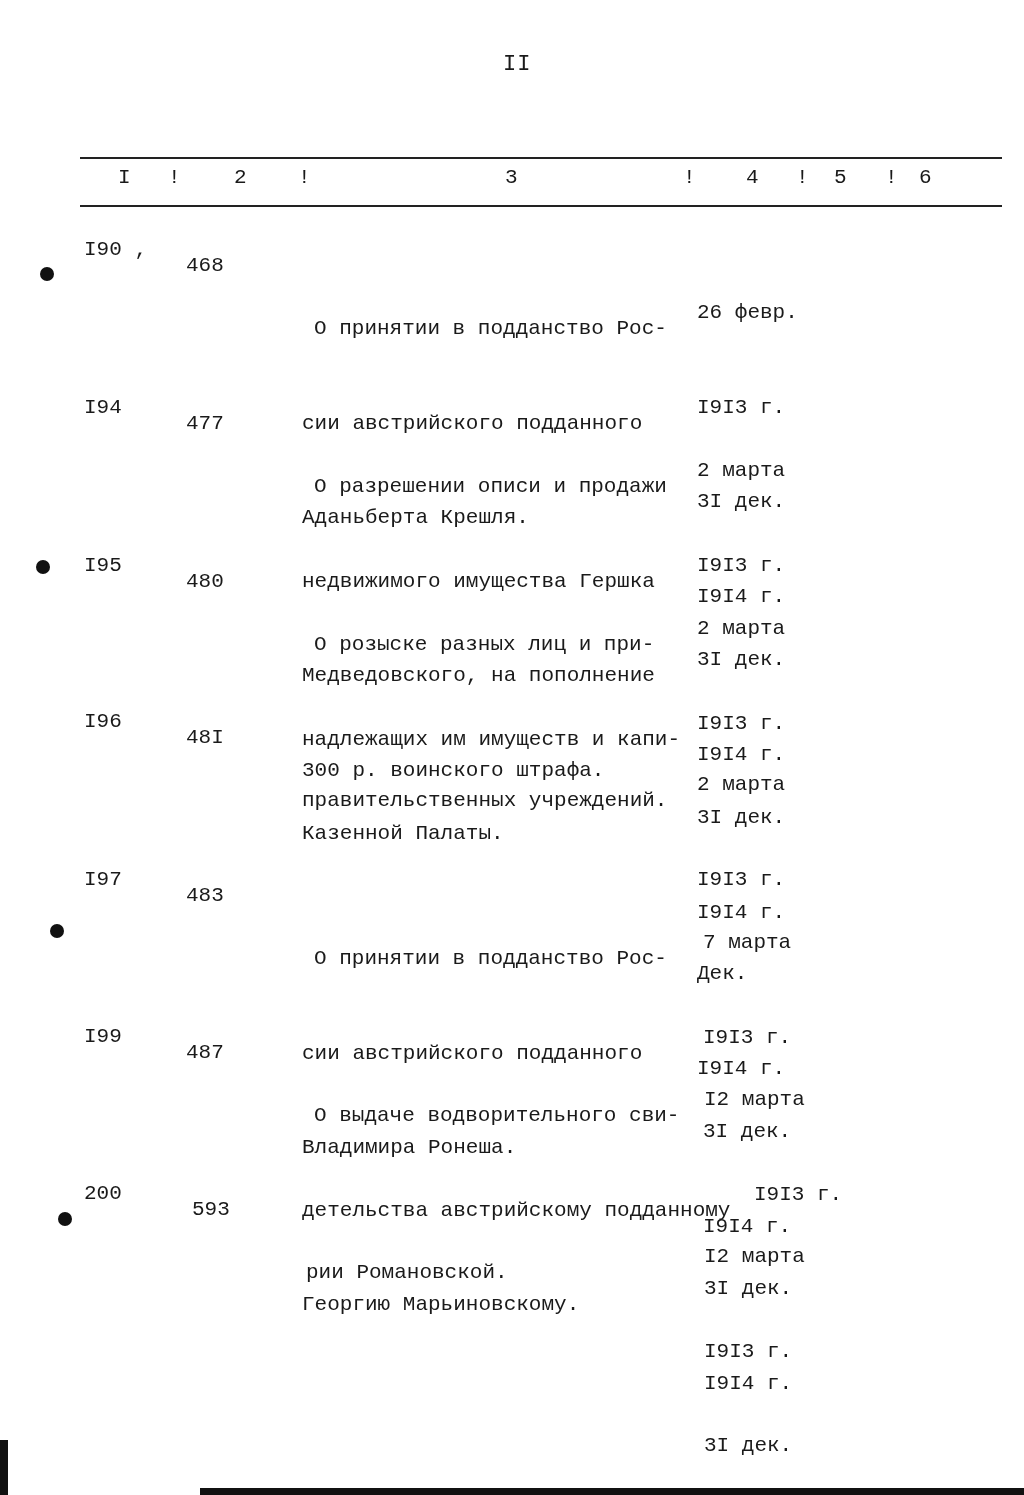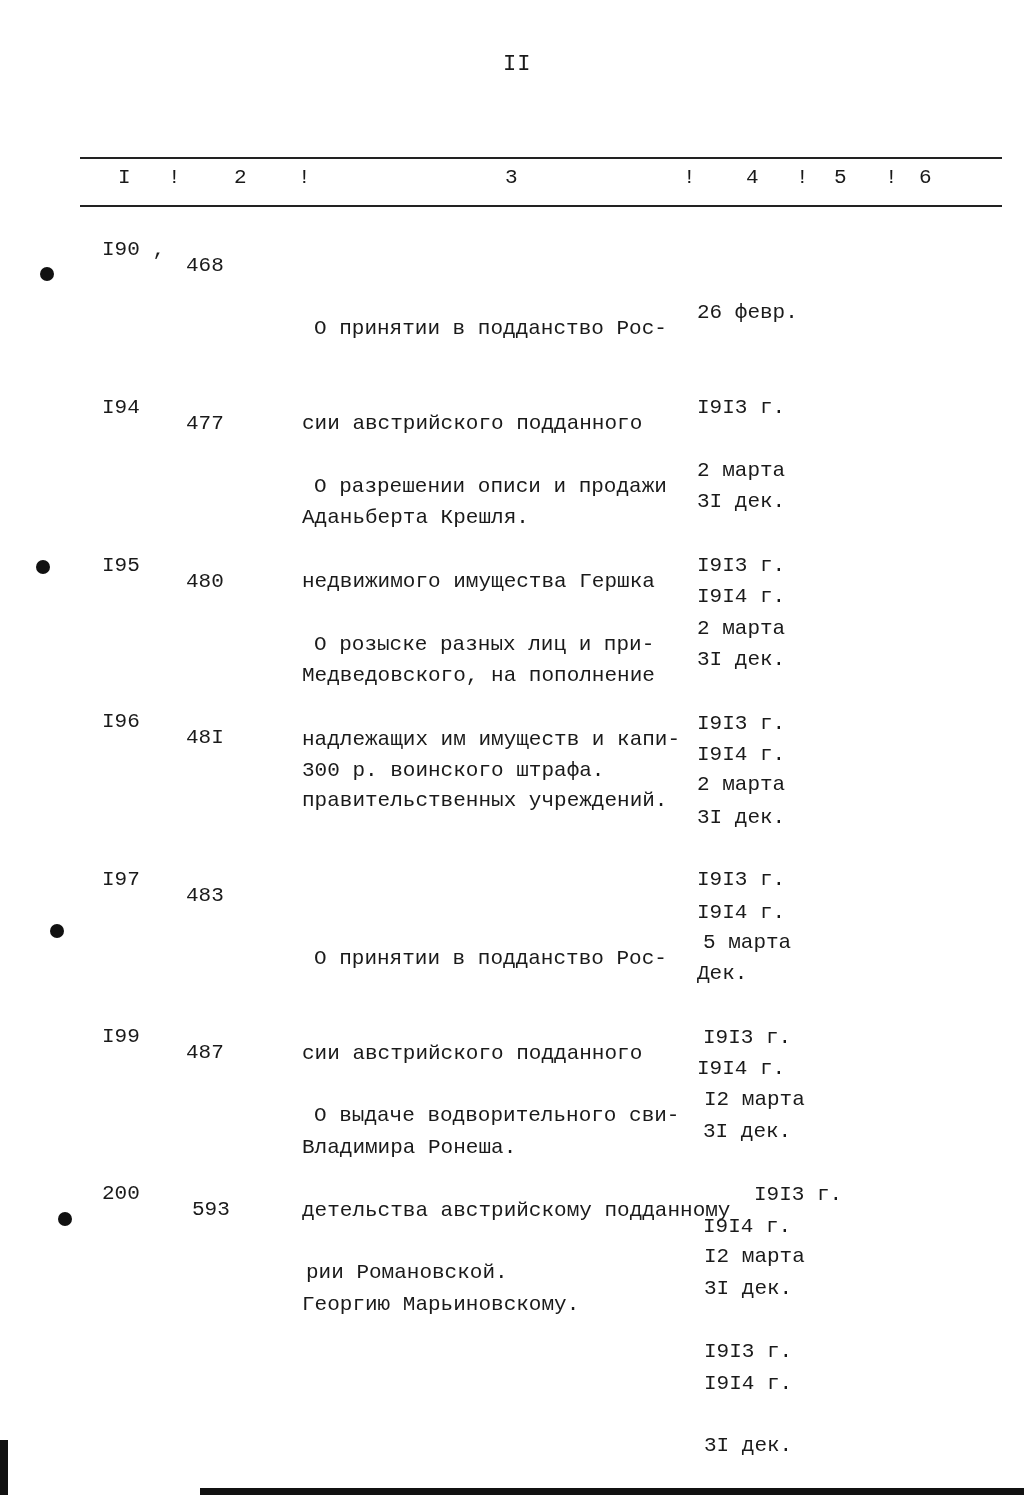--- a/index.html
+++ b/index.html
@@ -45,21 +45,21 @@
     }
     .entry {
       position: absolute;
       left: 0;
       width: 1024px;
       font-size: 21px;
       line-height: 31.5px;
     }
     .entry .num {
       position: absolute;
-      left: 102px;
+      left: 84px;
       top: 0;
     }
     .entry .file {
       position: absolute;
       left: 186px;
       top: 16px;
     }
     .entry .title {
       position: absolute;
       left: 302px;
@@ -157,20 +157,21 @@
       <span class="line">I9I4 г.</span>
     </div>
   </div>
 
   <div class="entry" style="top:550px">
     <span class="num">I95</span>
     <span class="file">480</span>
     <div class="title">
       <span class="line first">О розыске разных лиц и при-</span>
       <span class="line">надлежащих им имуществ и капи-</span>
+      <span class="line">Казенной Палаты.</span>
     </div>
     <div class="dates">
       <span class="line">2 марта</span>
       <span class="line">I9I3 г.</span>
       <span class="line">3I дек.</span>
       <span class="line">I9I4 г.</span>
     </div>
   </div>
 
   <div class="entry" style="top:706px">
@@ -189,21 +190,21 @@
 
   <div class="entry" style="top:864px">
     <span class="num">I97</span>
     <span class="file">483</span>
     <div class="title">
       <span class="line first">О принятии в подданство Рос-</span>
       <span class="line">сии австрийского подданного</span>
       <span class="line">Владимира Ронеша.</span>
     </div>
     <div class="dates" style="left:703px">
-      <span class="line">5 марта</span>
+      <span class="line">7 марта</span>
       <span class="line">I9I3 г.</span>
       <span class="line">3I дек.</span>
       <span class="line">I9I4 г.</span>
     </div>
   </div>
 
   <div class="entry" style="top:1021px">
     <span class="num">I99</span>
     <span class="file">487</span>
     <div class="title" style="width:520px">

